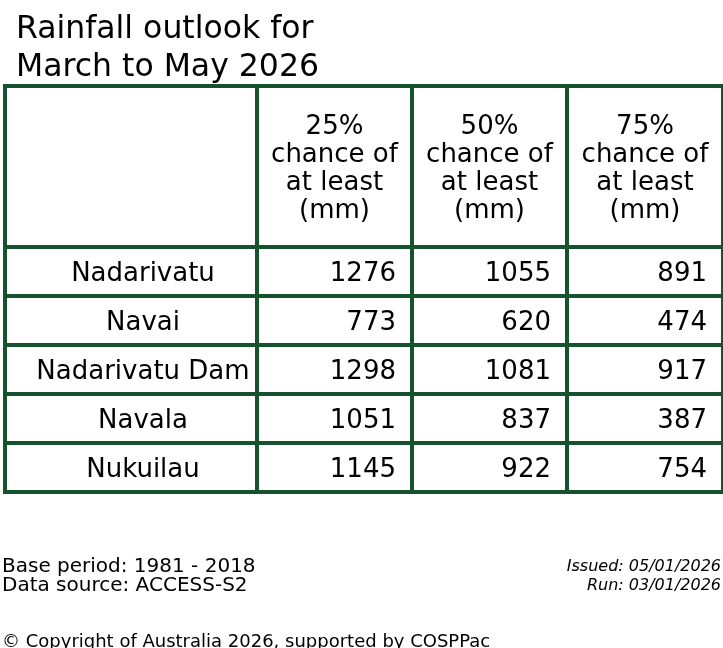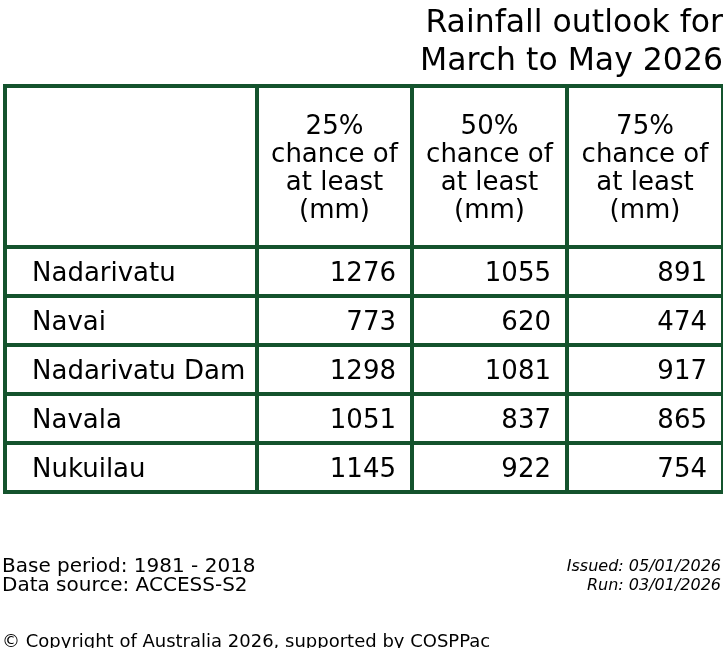--- a/index.html
+++ b/index.html
@@ -6,22 +6,22 @@
   body {
     width: 723px; height: 648px;
     background: #ffffff;
     color: #000000;
     font-family: "DejaVu Sans", sans-serif;
     position: relative;
     overflow: hidden;
   }
   .title {
     position: absolute;
-    top: 2px; left: 16px; width: 707px;
-    text-align: right;
+    top: 8px; left: 16px; width: 707px;
+    text-align: left;
     font-size: 31.5px;
     line-height: 38px;
     white-space: pre;
   }
   table.outlook {
     position: absolute;
     left: 3px; top: 84px;
     border-collapse: collapse;
     table-layout: fixed;
     width: 718px;
@@ -38,21 +38,21 @@
     background: #ffffff;
   }
   th.colhead {
     text-align: center;
     white-space: pre-line;
     line-height: 28px;
     height: 157px;
     padding: 0 4px;
   }
   td.rowlabel {
-    text-align: left;
+    text-align: center;
     padding-left: 25px;
     height: 43px;
   }
   td.num {
     text-align: right;
     padding-right: 14px;
     height: 43px;
   }
   col.c0 { width: 252px; }
   col.c1 { width: 155px; }
@@ -122,21 +122,21 @@
   <tr>
     <td class="rowlabel">Nadarivatu Dam</td>
     <td class="num">1298</td>
     <td class="num">1081</td>
     <td class="num">917</td>
   </tr>
   <tr>
     <td class="rowlabel">Navala</td>
     <td class="num">1051</td>
     <td class="num">837</td>
-    <td class="num">865</td>
+    <td class="num">387</td>
   </tr>
   <tr>
     <td class="rowlabel">Nukuilau</td>
     <td class="num">1145</td>
     <td class="num">922</td>
     <td class="num">754</td>
   </tr>
 </tbody>
   </table>
 

